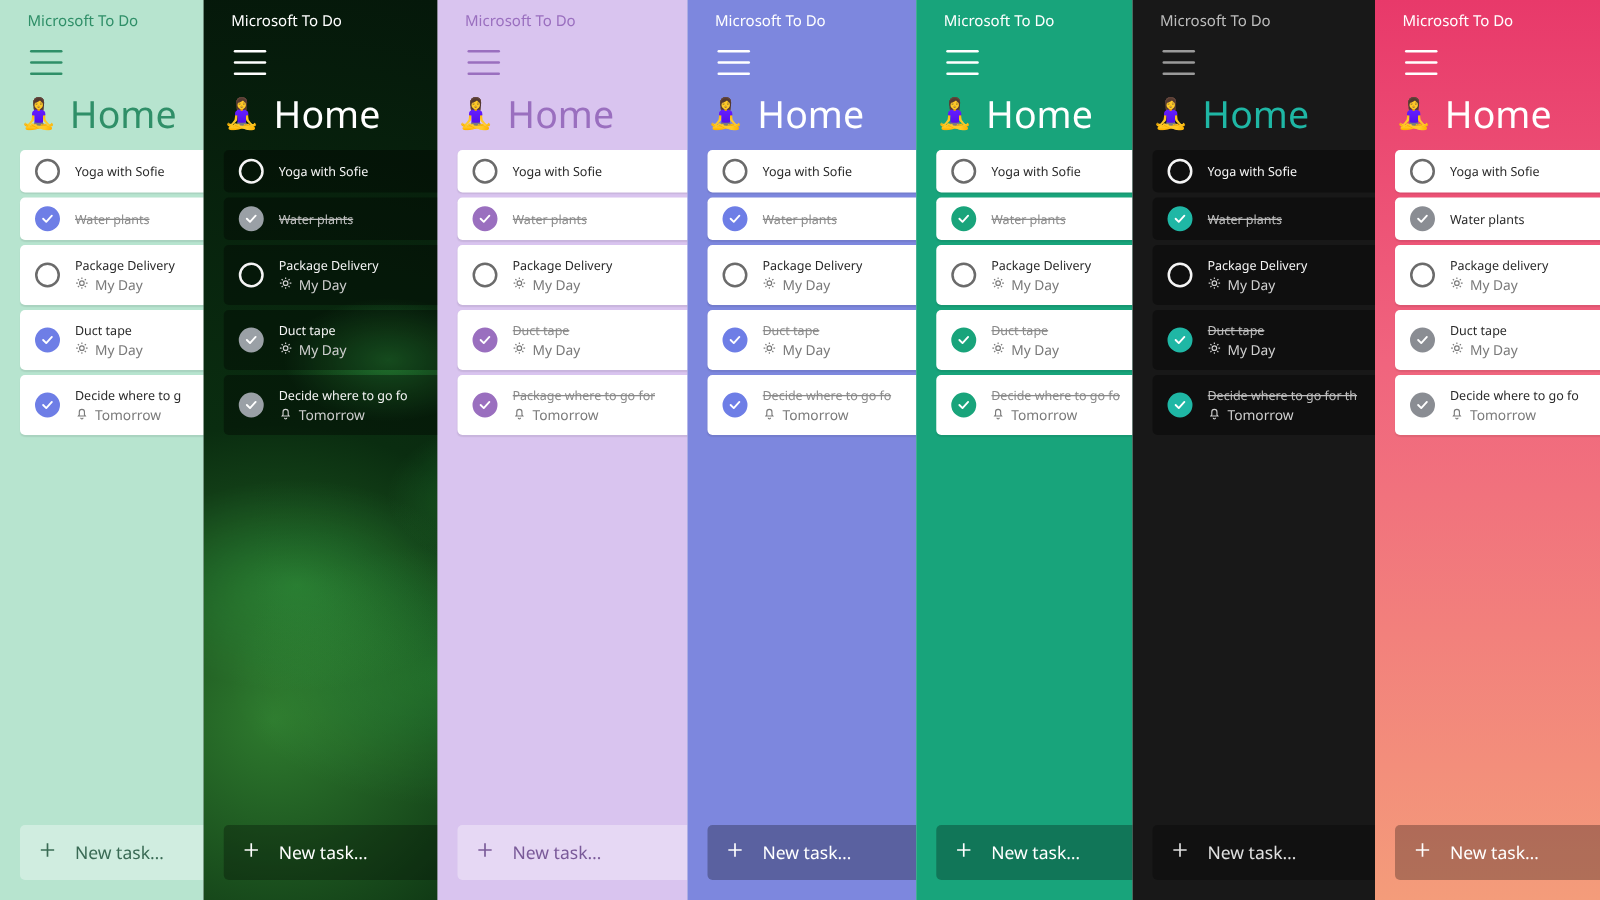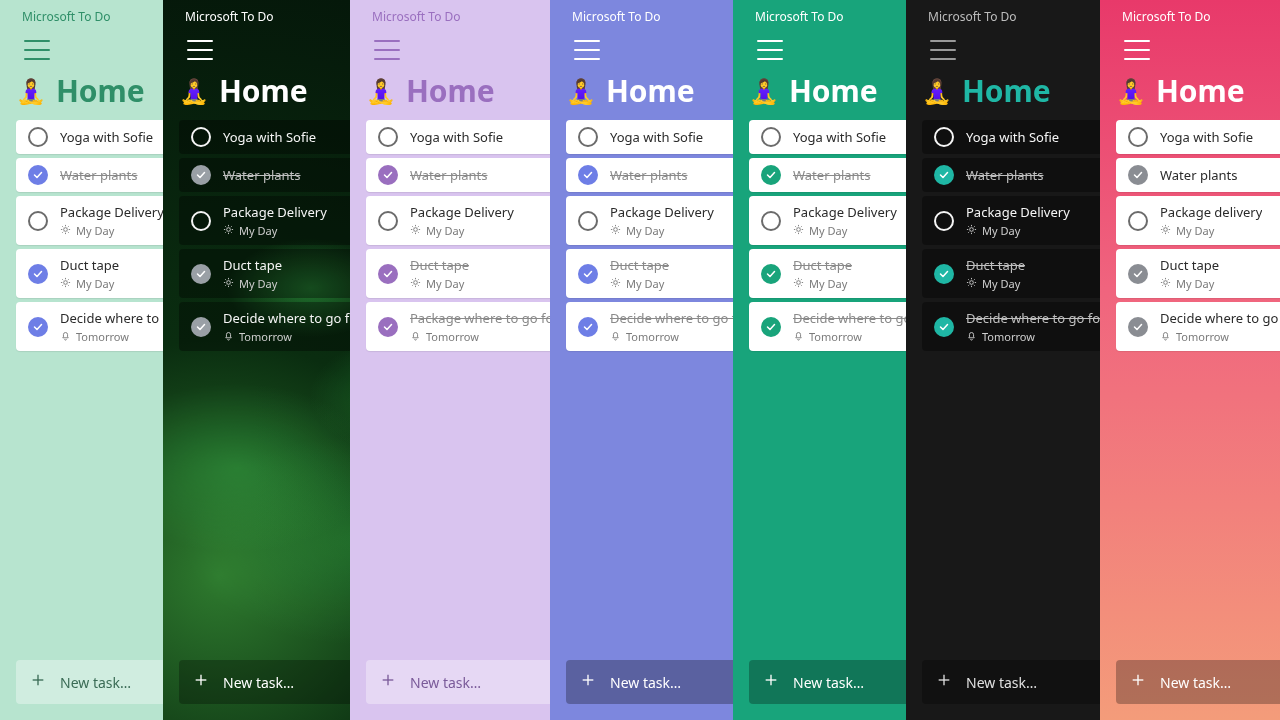--- a/index.html
+++ b/index.html
@@ -4,28 +4,28 @@
 <style>
 html,body{margin:0;padding:0;width:1280px;height:720px;font-family:"Segoe UI",system-ui,sans-serif;overflow:hidden}
 .stage{position:relative;width:1280px;height:720px;background:#e0e0e0}
 .panel{position:absolute;top:0;height:720px;overflow:hidden}
 .panel-inner{position:relative;width:370px;height:720px}
 .app-title{position:absolute;top:8px;left:22px;font-size:12px;font-weight:400}
 .hamburger{position:absolute;top:40px;left:24px;width:26px;height:20px;display:flex;flex-direction:column;justify-content:space-between;cursor:pointer}
 .hamburger span{display:block;height:2px;border-radius:1px}
 .lead{position:absolute;top:70px;left:16px;display:flex;align-items:center;gap:10px}
 .emoji{font-size:24px;line-height:1}
-.list-title{font-size:30px;font-weight:700}
+.list-title{font-size:30px;font-weight:400}
 .tasks{position:absolute;top:120px;left:16px;right:0;display:flex;flex-direction:column;gap:4px}
 .task{display:flex;align-items:center;gap:12px;padding:7px 12px;border-radius:4px;min-height:34px;box-sizing:border-box}
 .task.tall{min-height:48px}
 .chk{flex:0 0 20px;width:20px;height:20px;border-radius:50%;box-sizing:border-box;display:flex;align-items:center;justify-content:center}
 .chk svg{width:12px;height:12px}
 .body{display:flex;flex-direction:column;gap:2px;min-width:0}
-.title{font-size:13px;white-space:nowrap;overflow:hidden;text-overflow:clip}
+.title{font-size:10px;white-space:nowrap;overflow:hidden;text-overflow:clip}
 .title.done{text-decoration:line-through}
 .meta{display:flex;align-items:flex-start;gap:5px;font-size:11px}
 .meta svg{width:11px;height:11px;flex-shrink:0}
 .newtask{position:absolute;left:16px;right:0;bottom:16px;height:44px;border-radius:4px;display:flex;align-items:center;gap:14px;padding:0 14px}
 .plus{width:16px;height:16px}
 .newtask-label{font-size:14px}
 
 
 .light .task{background:#fff;box-shadow:0 1px 1px rgba(0,0,0,.08)}
 .light .chk.open{border:2px solid #6b6b6b}

